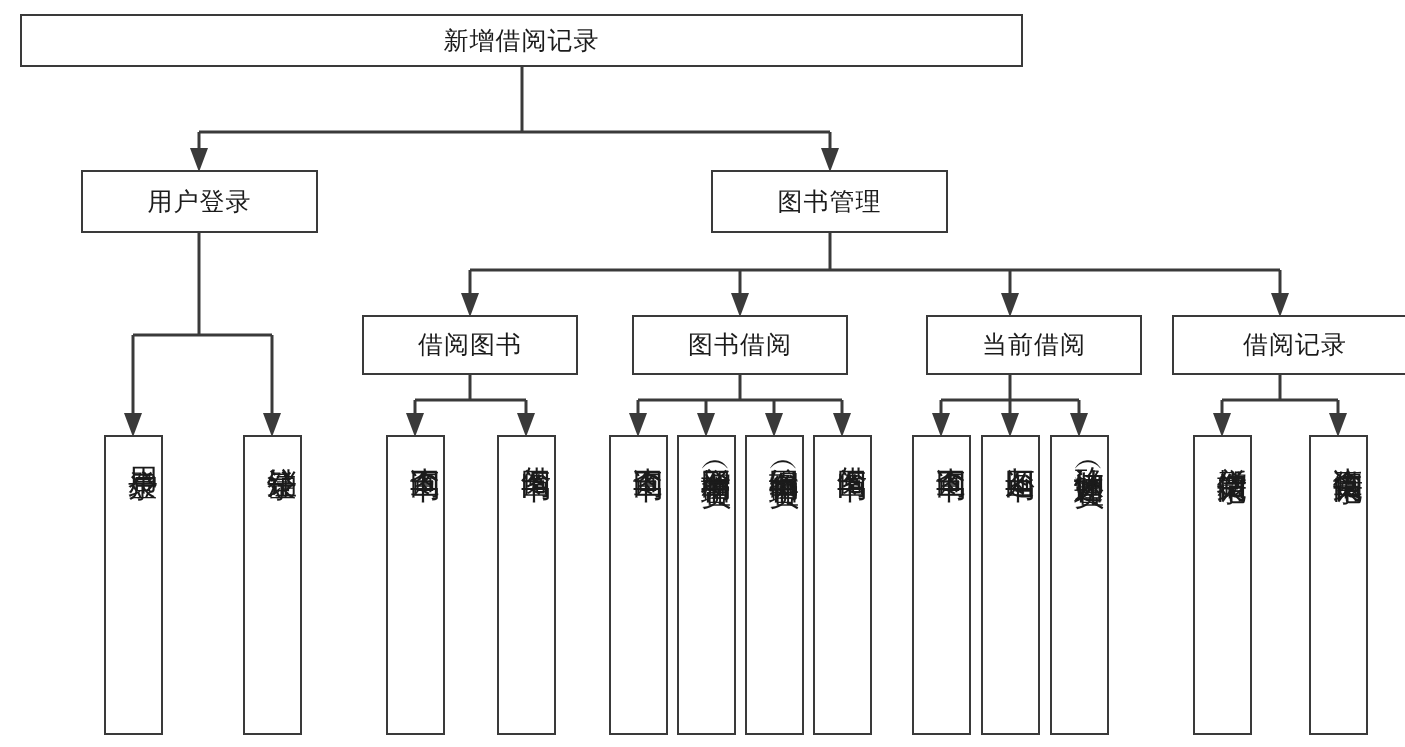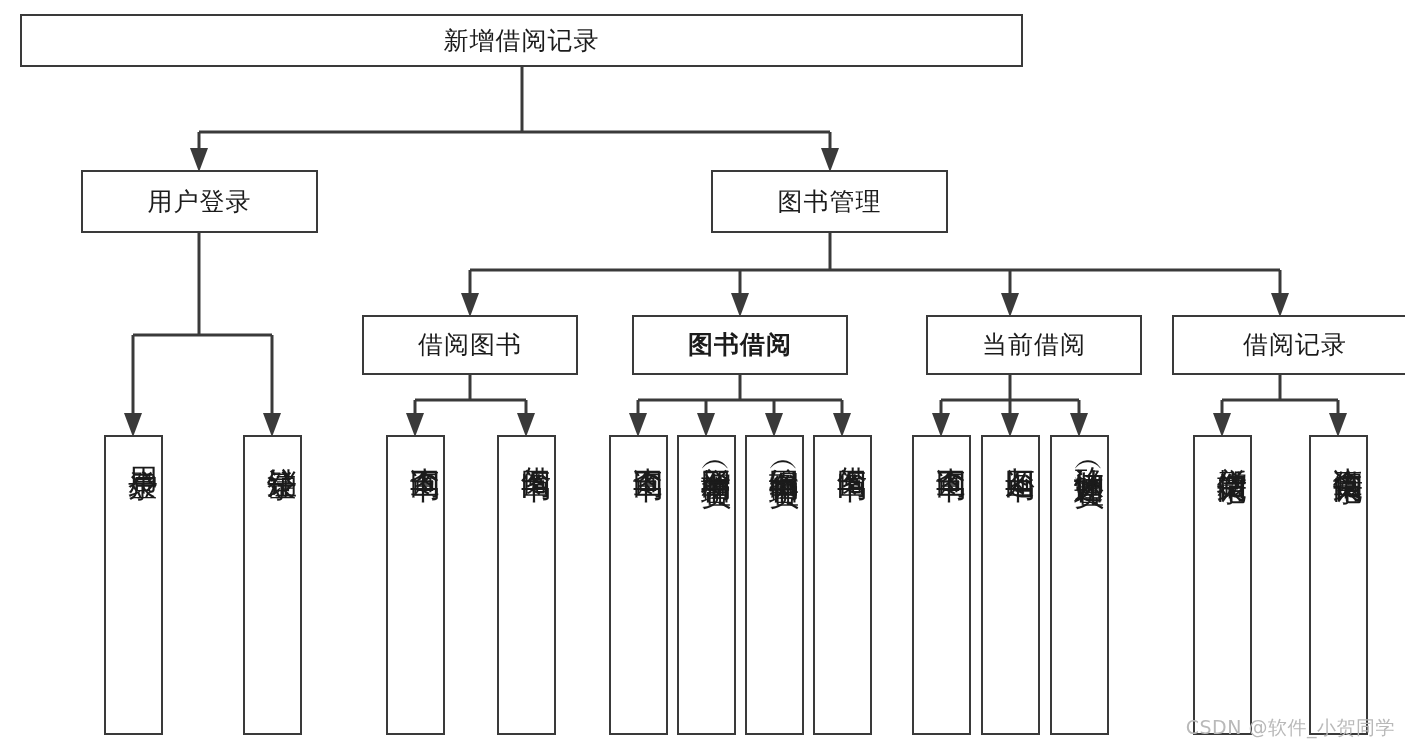--- a/index.html
+++ b/index.html
@@ -167,21 +167,21 @@
   </div>
 
   <div class="node node-h" style="left:711px; top:170px; width:237px; height:63px;">
     <span class="label">图书管理</span>
   </div>
 
   <div class="node node-h" style="left:362px; top:315px; width:216px; height:60px;">
     <span class="label">借阅图书</span>
   </div>
 
-  <div class="node node-h" style="left:632px; top:315px; width:216px; height:60px;font-weight:bold;">
+  <div class="node node-h" style="left:632px; top:315px; width:216px; height:60px;">
     <span class="label">图书借阅</span>
   </div>
 
   <div class="node node-h" style="left:902px; top:315px; width:216px; height:60px;margin-left:24px;">
     <span class="label">当前借阅</span>
   </div>
 
   <div class="node node-h" style="left:1172px; top:315px; width:246px; height:60px;">
     <span class="label">借阅记录</span>
   </div>
@@ -231,15 +231,14 @@
   </div>
 
   <div class="node node-v" style="left:1193px; top:435px; width:59px; height:300px;">
     <span class="label">新增借阅记录</span>
   </div>
 
   <div class="node node-v" style="left:1309px; top:435px; width:59px; height:300px;">
     <span class="label">查询借阅记录</span>
   </div>
 
-  <div class="watermark">CSDN @软件_小贺同学</div>
 
 </div>
 
 </body></html>

